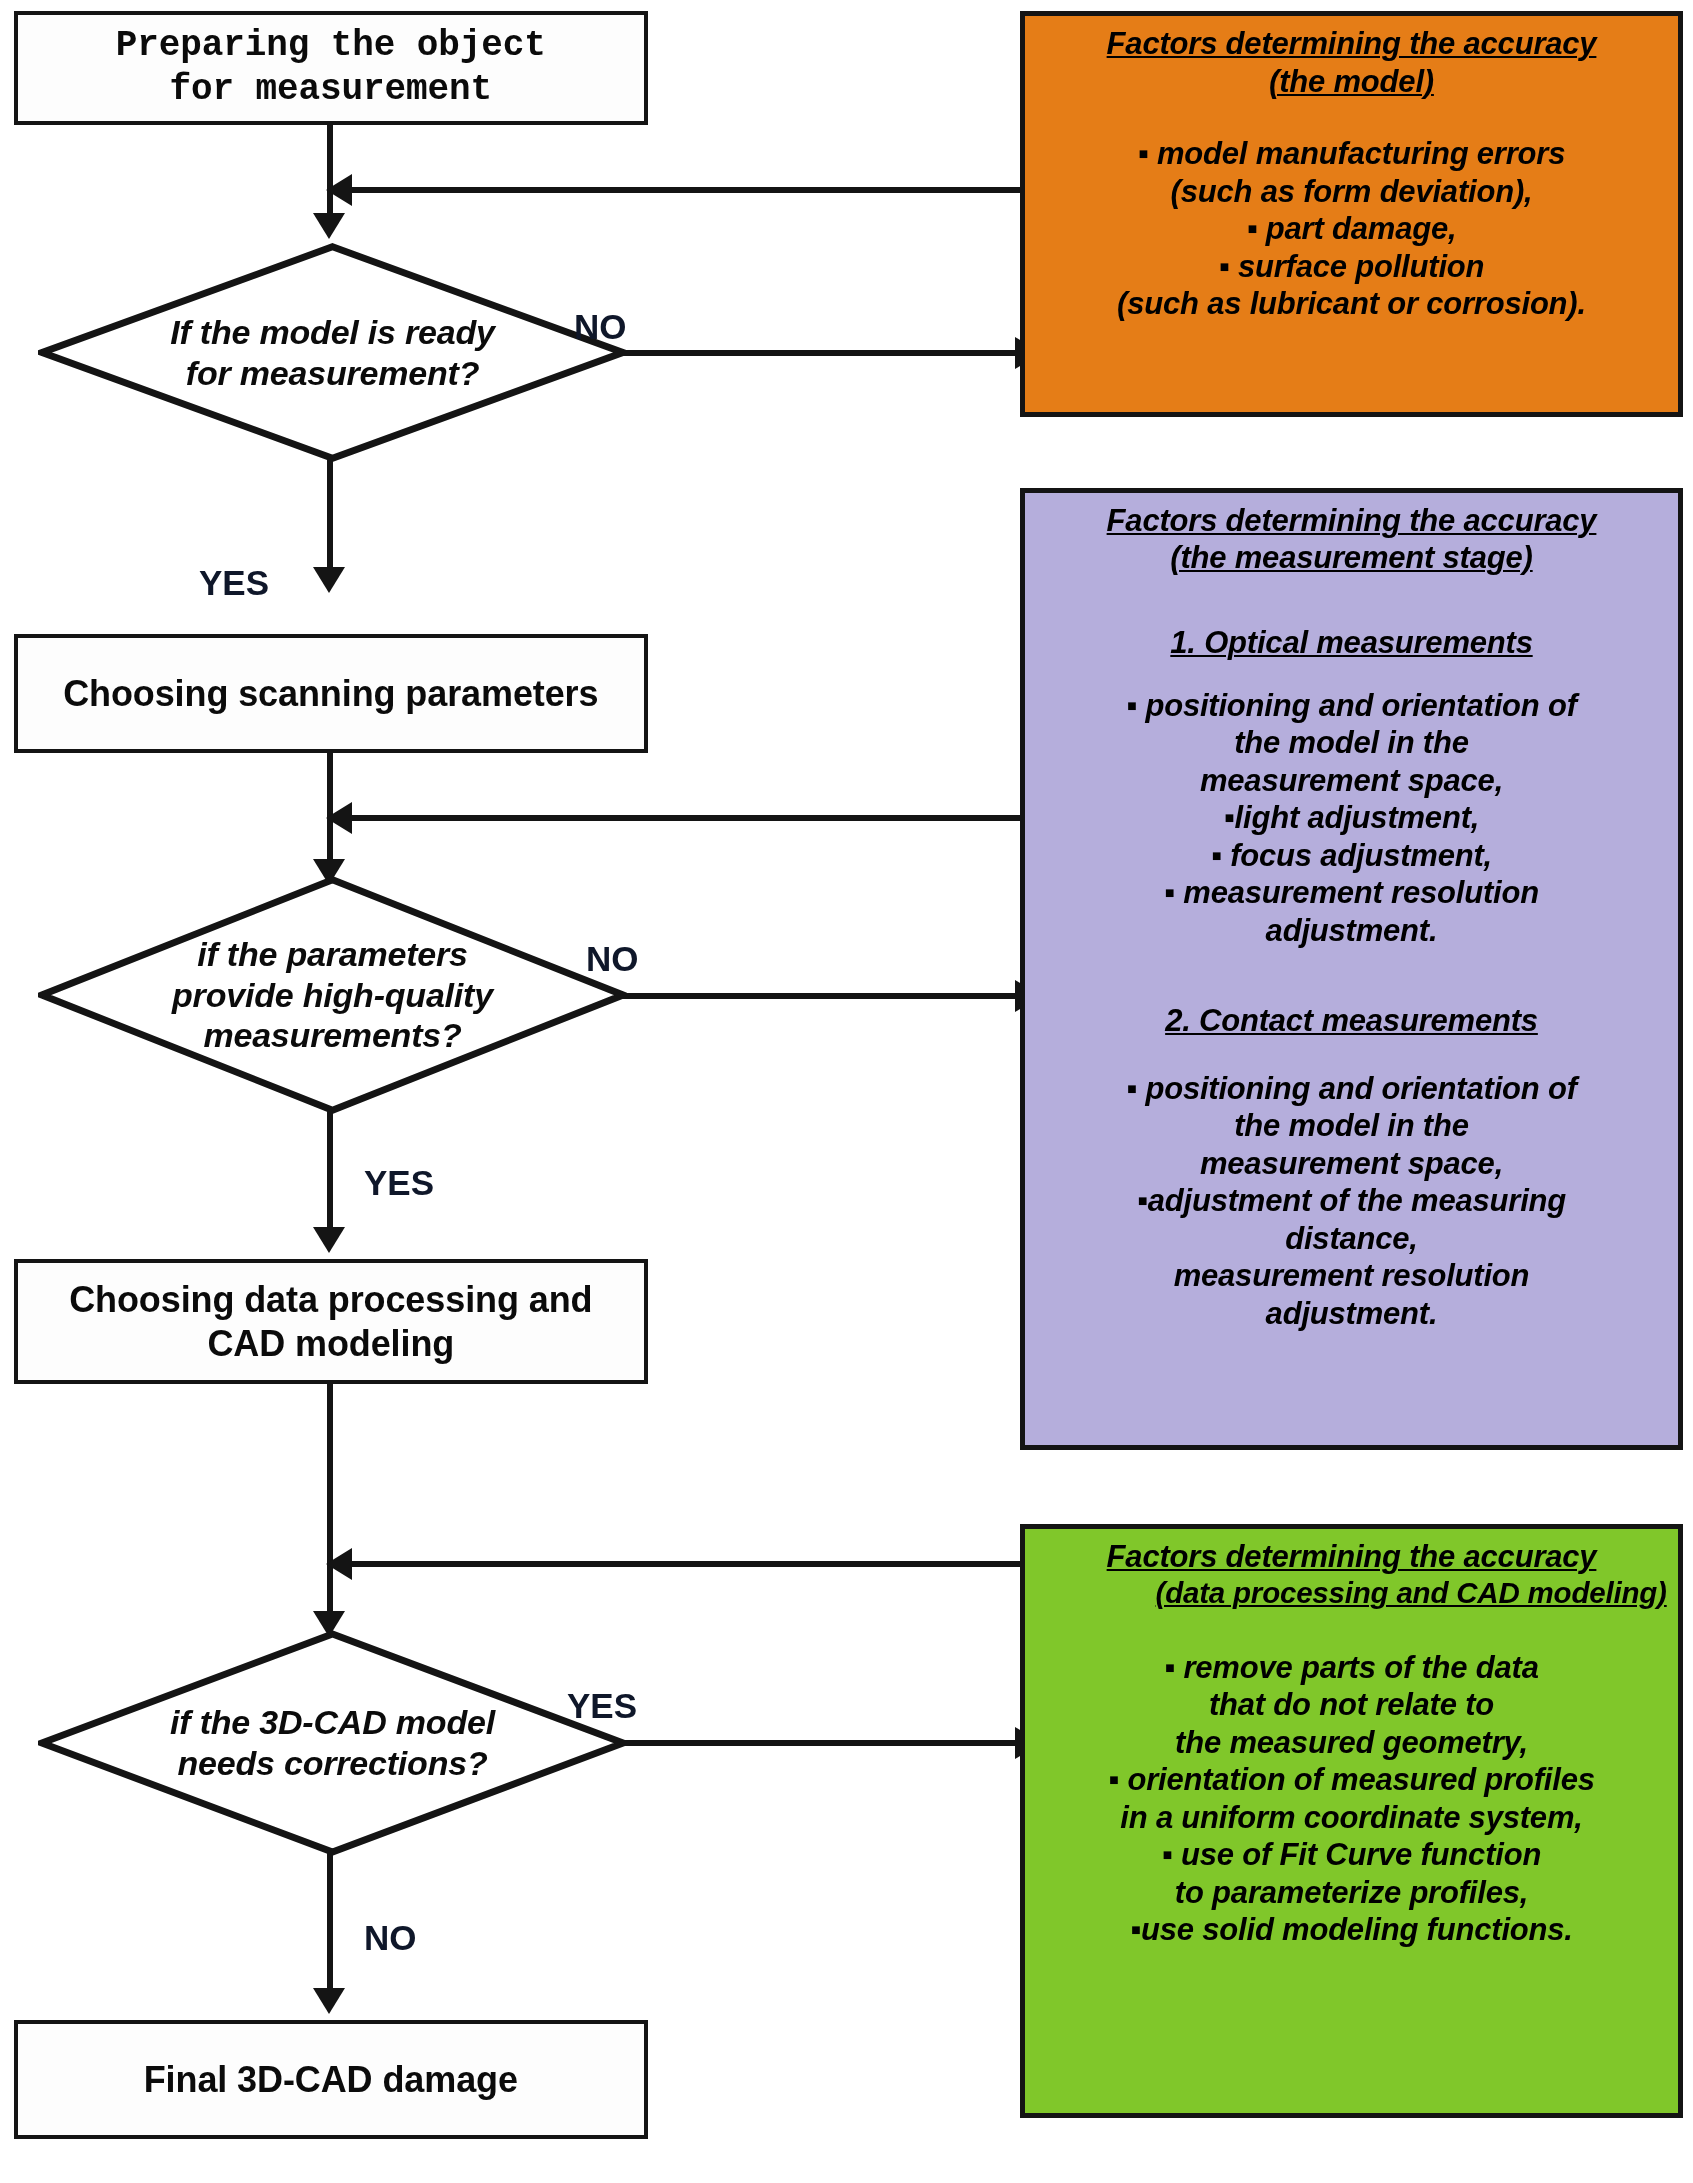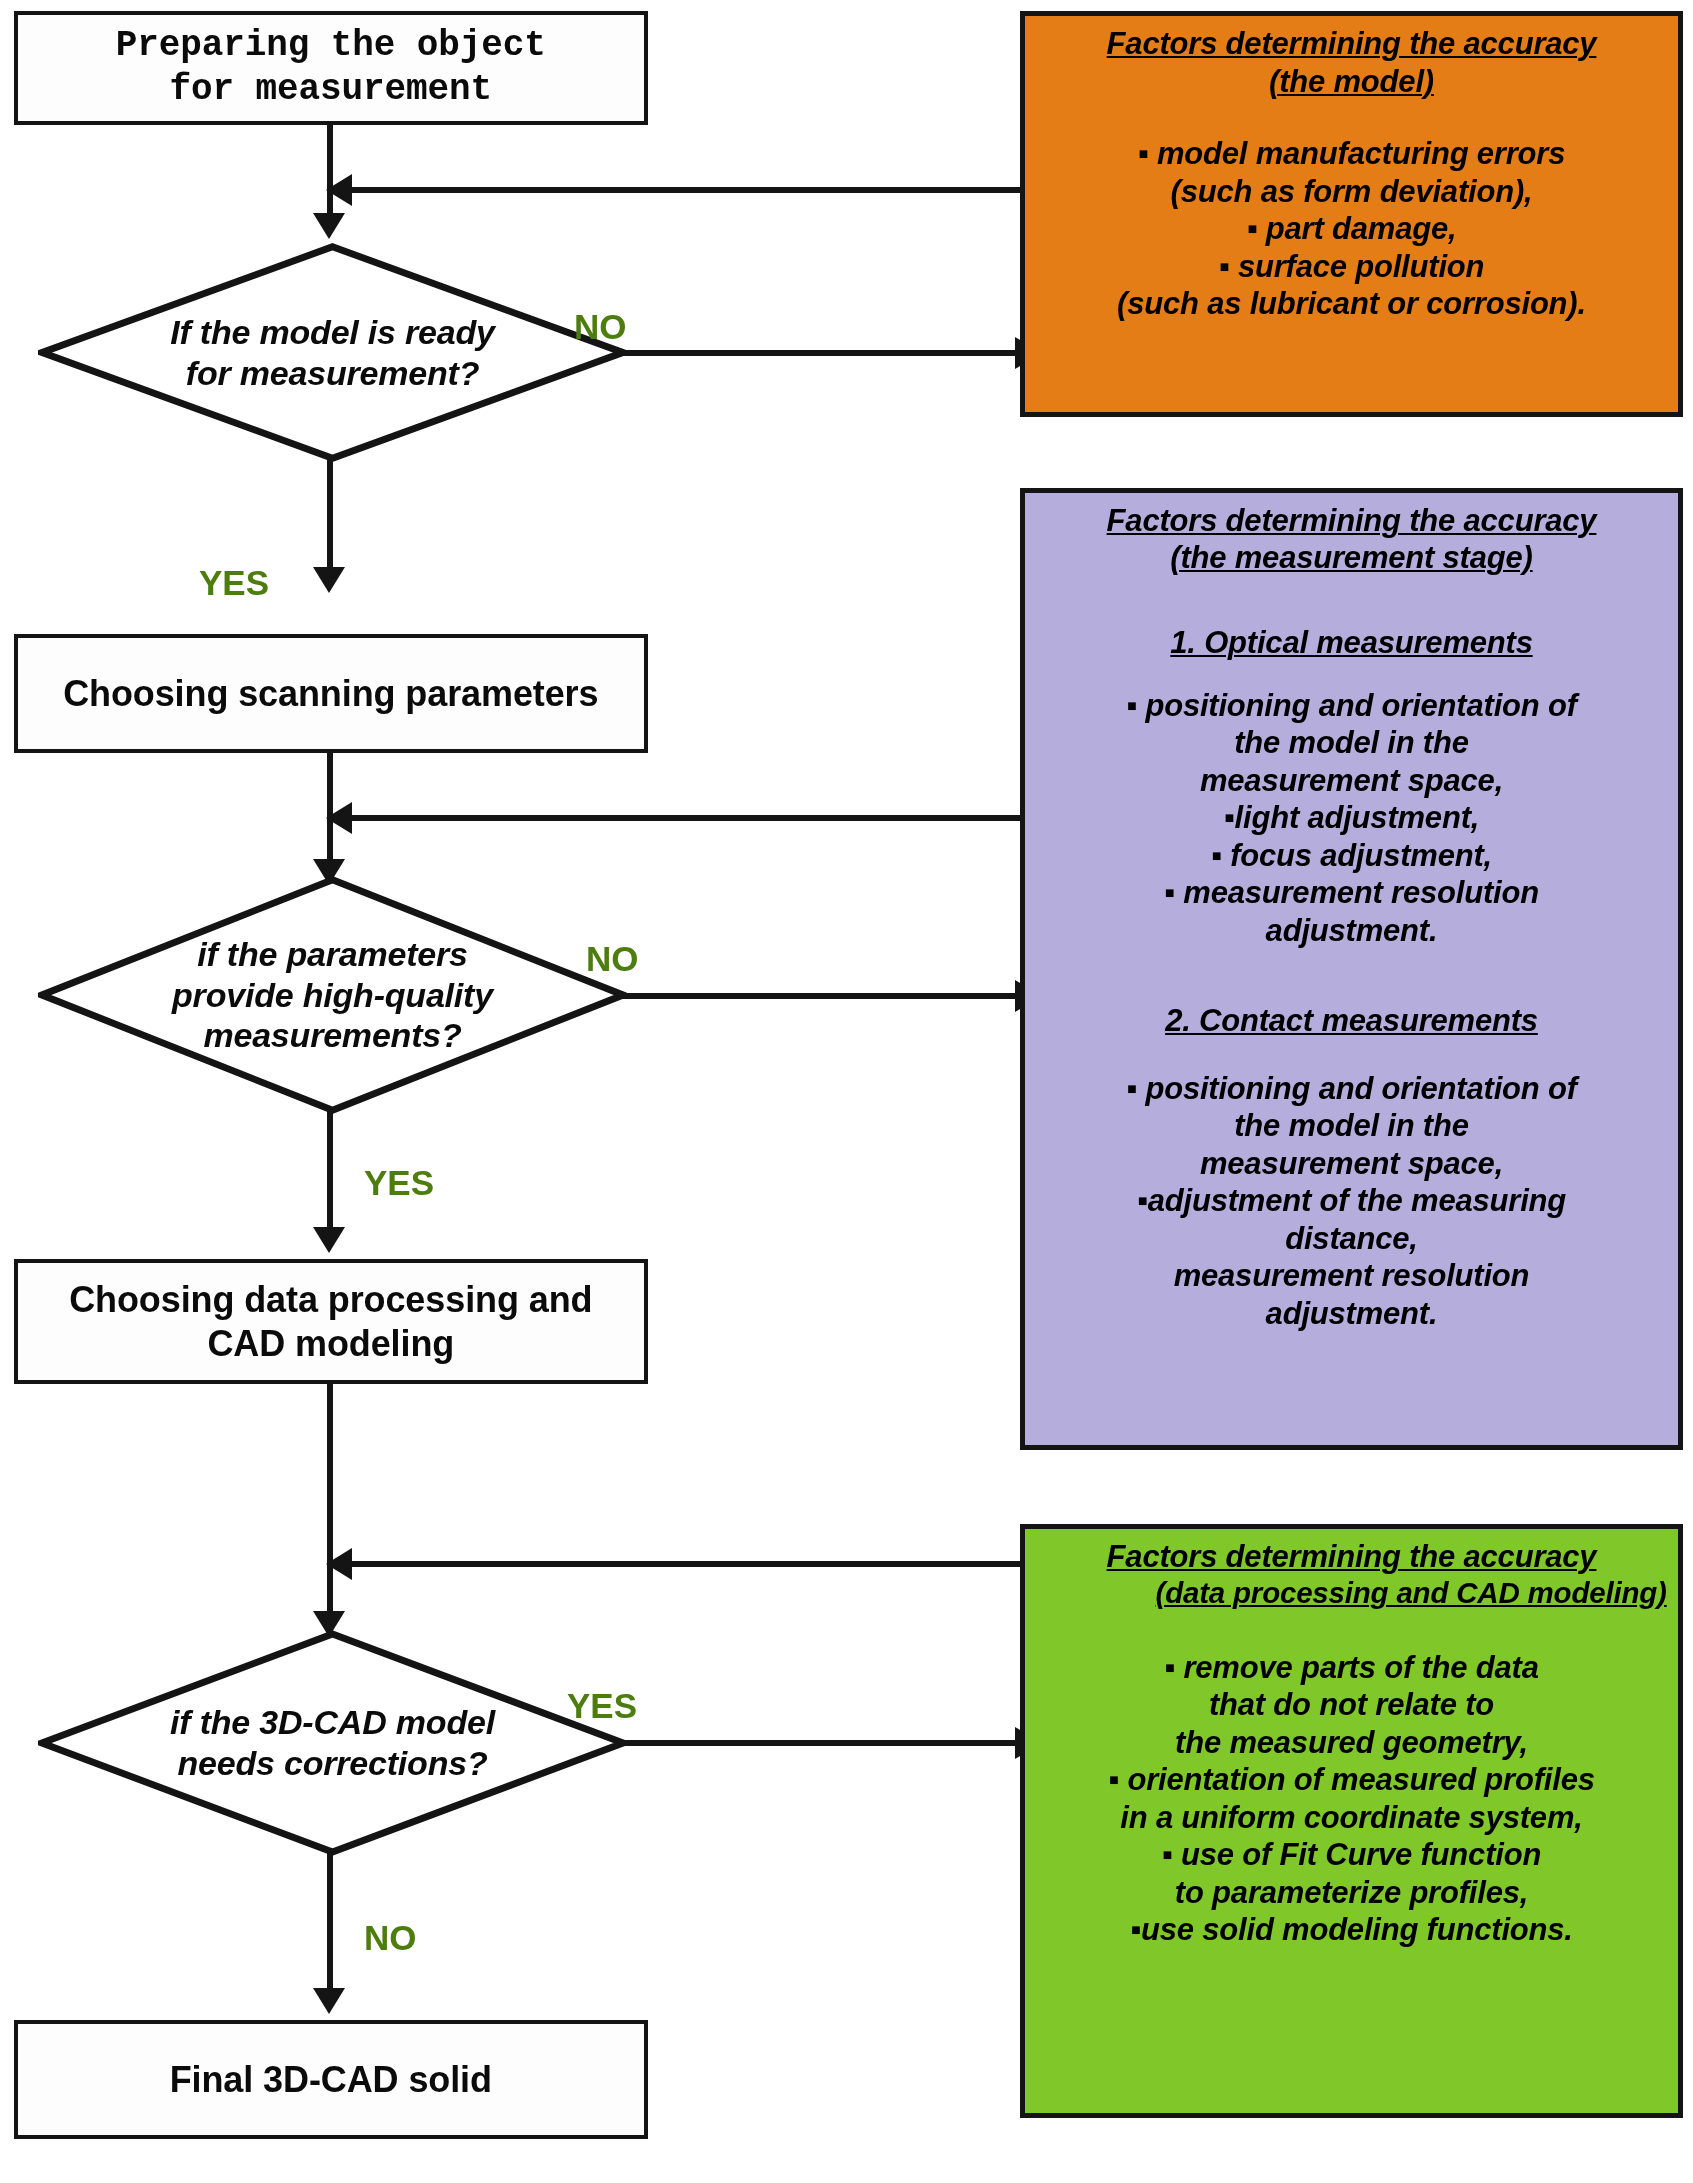--- a/index.html
+++ b/index.html
@@ -112,21 +112,21 @@
   }
   .arrow-left {
     border-top: 16.3px solid transparent;
     border-bottom: 16.3px solid transparent;
     border-right: 26px solid #141414;
   }
 
   .edge-label {
     position: absolute;
     font-weight: bold;
-    color: #4d7c0f;
+    color: #0f172a;
     letter-spacing: 0px;
     white-space: nowrap;
   }
 </style>
 </head>
 <body>
 
 <div id="page">
 
   <div class="proc-box" style="left:13.8px; top:11.3px; width:634px; height:114px; font-size:36px;font-family:Liberation Mono, monospace;">
@@ -220,21 +220,21 @@
 
   <div class="edge-label" style="left:567px; top:1686px; font-size:35px;">YES</div>
   <div class="hline" style="left:617px; top:1740px; width:404px; height:5.6px;"></div>
   <div class="arrow arrow-right" style="left:1015px; top:1727px;"></div>
 
   <div class="vline" style="left:327px; top:1850px; width:5.6px; height:147px;"></div>
   <div class="arrow arrow-down" style="left:313px; top:1988px;"></div>
   <div class="edge-label" style="left:364px; top:1918px; font-size:35px;">NO</div>
 
   <div class="proc-box" style="left:13.8px; top:2020px; width:634px; height:119px; font-size:36px;">
-    <span>Final 3D-CAD solid</span>
+    <span>Final 3D-CAD damage</span>
   </div>
 
   <div class="panel" style="left:1020px; top:11.3px; width:663px; height:406px; background:#E57D17; font-size:31px;">
     <span class="ptitle">Factors determining the accuracy</span>
     <span class="ptitle">(the model)</span>
     <span class="gap" style="height:35px;">&nbsp;</span>
     <span class="pbody">▪ model manufacturing errors</span>
     <span class="pbody">(such as form deviation),</span>
     <span class="pbody">▪ part damage,</span>
     <span class="pbody">▪ surface pollution</span>

